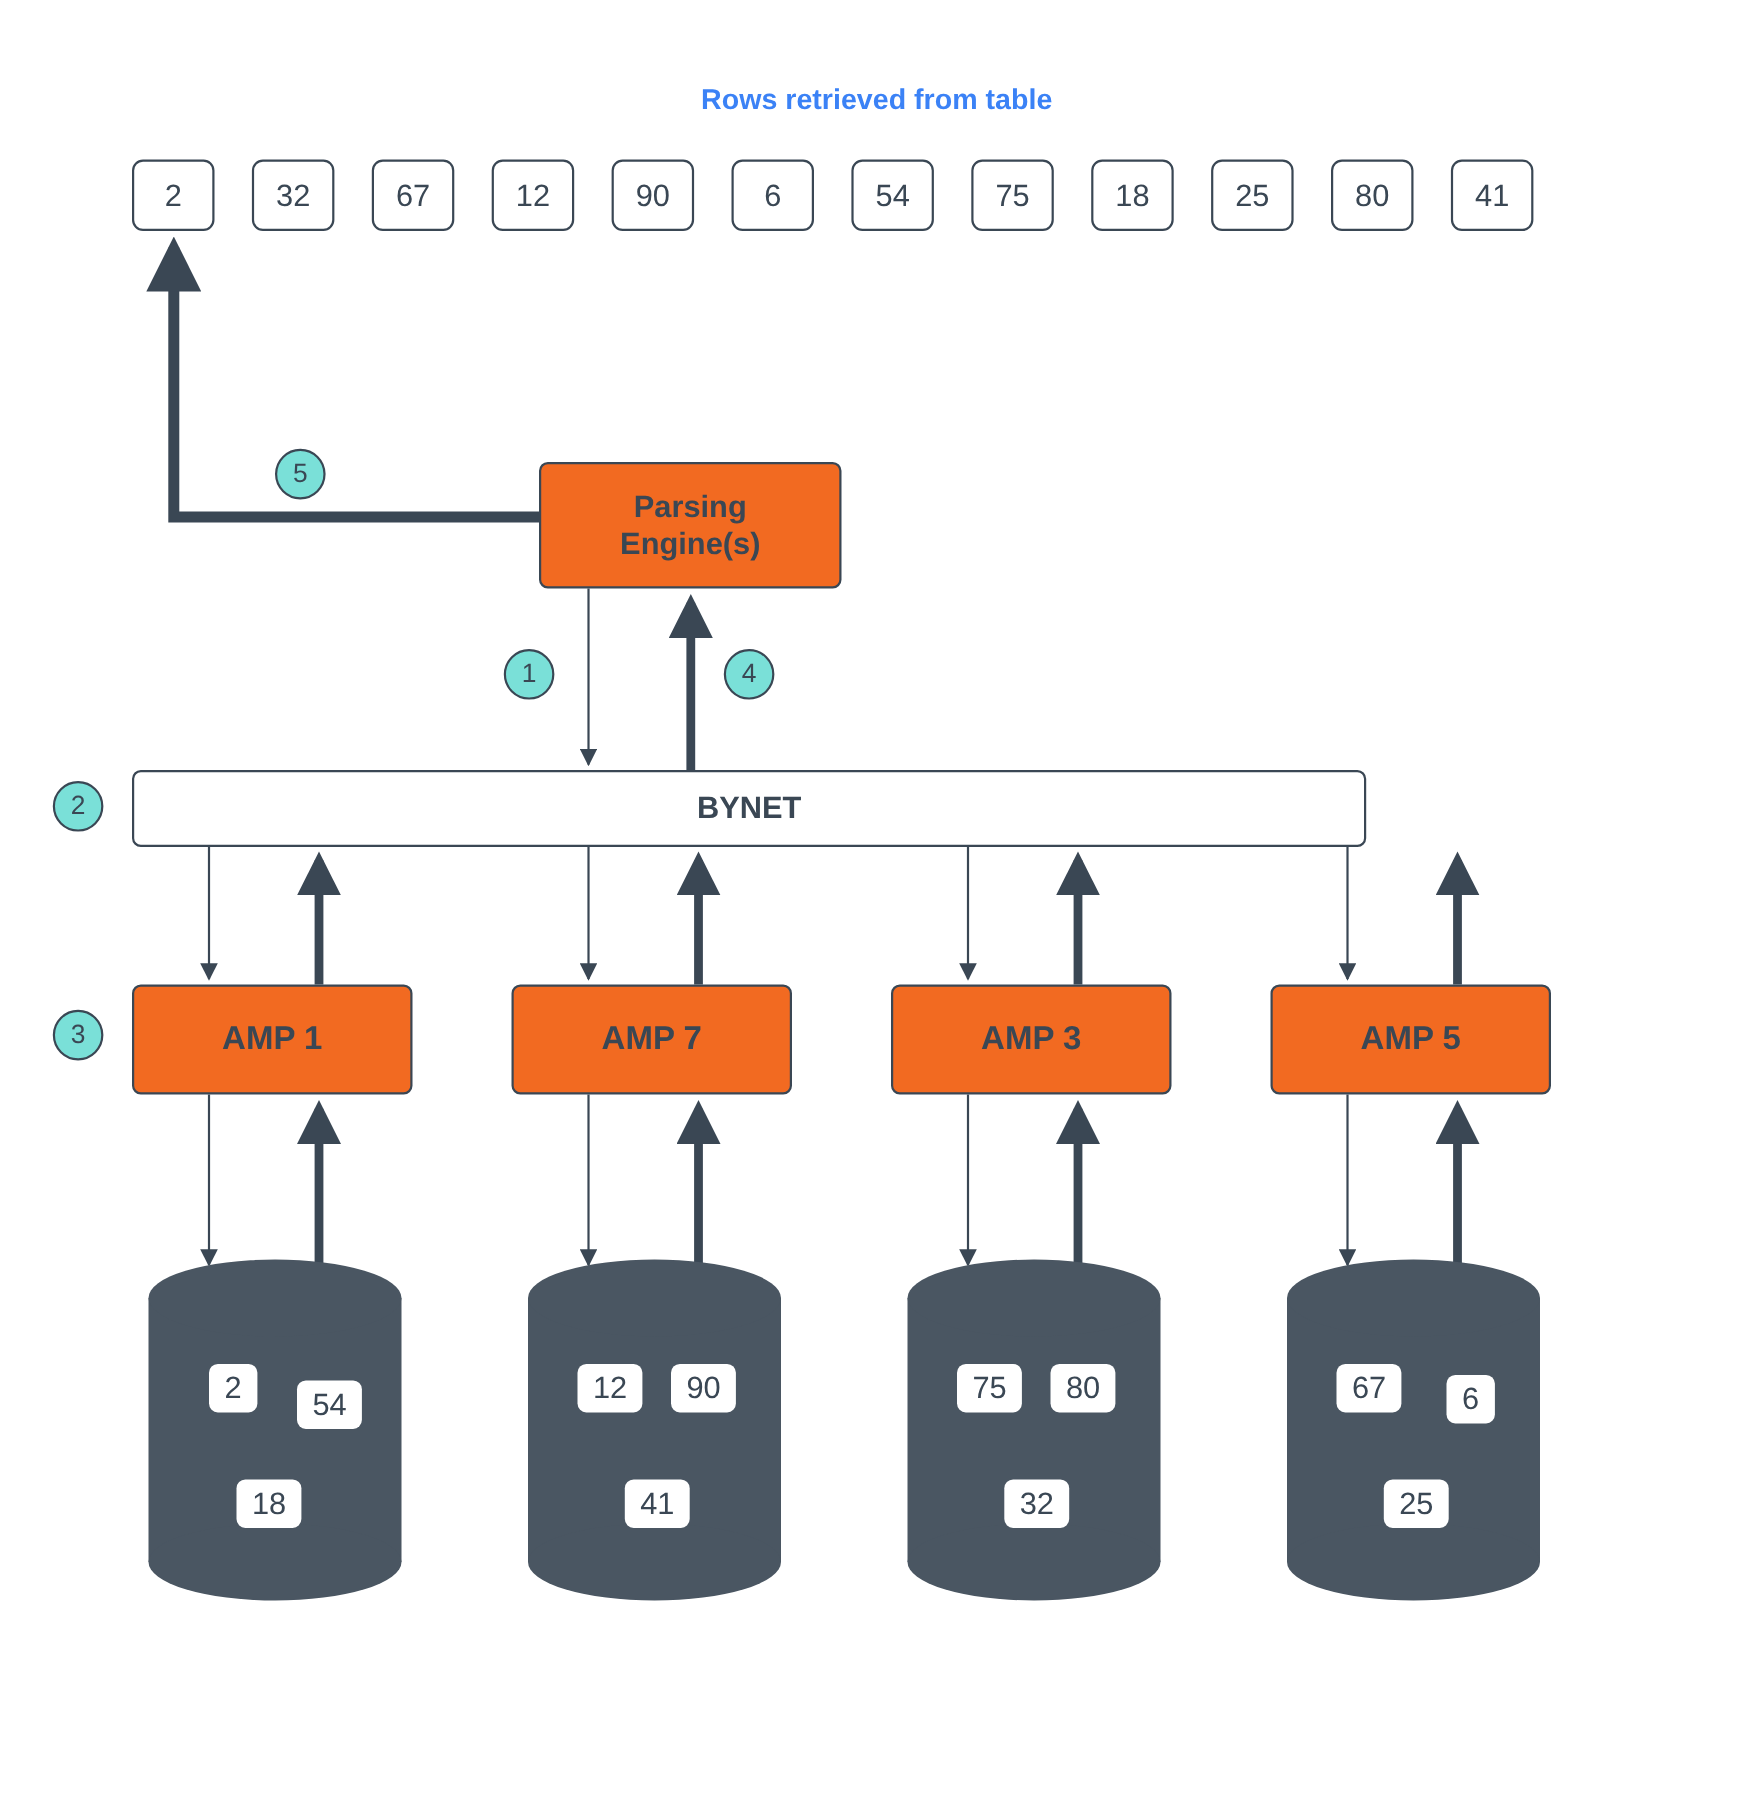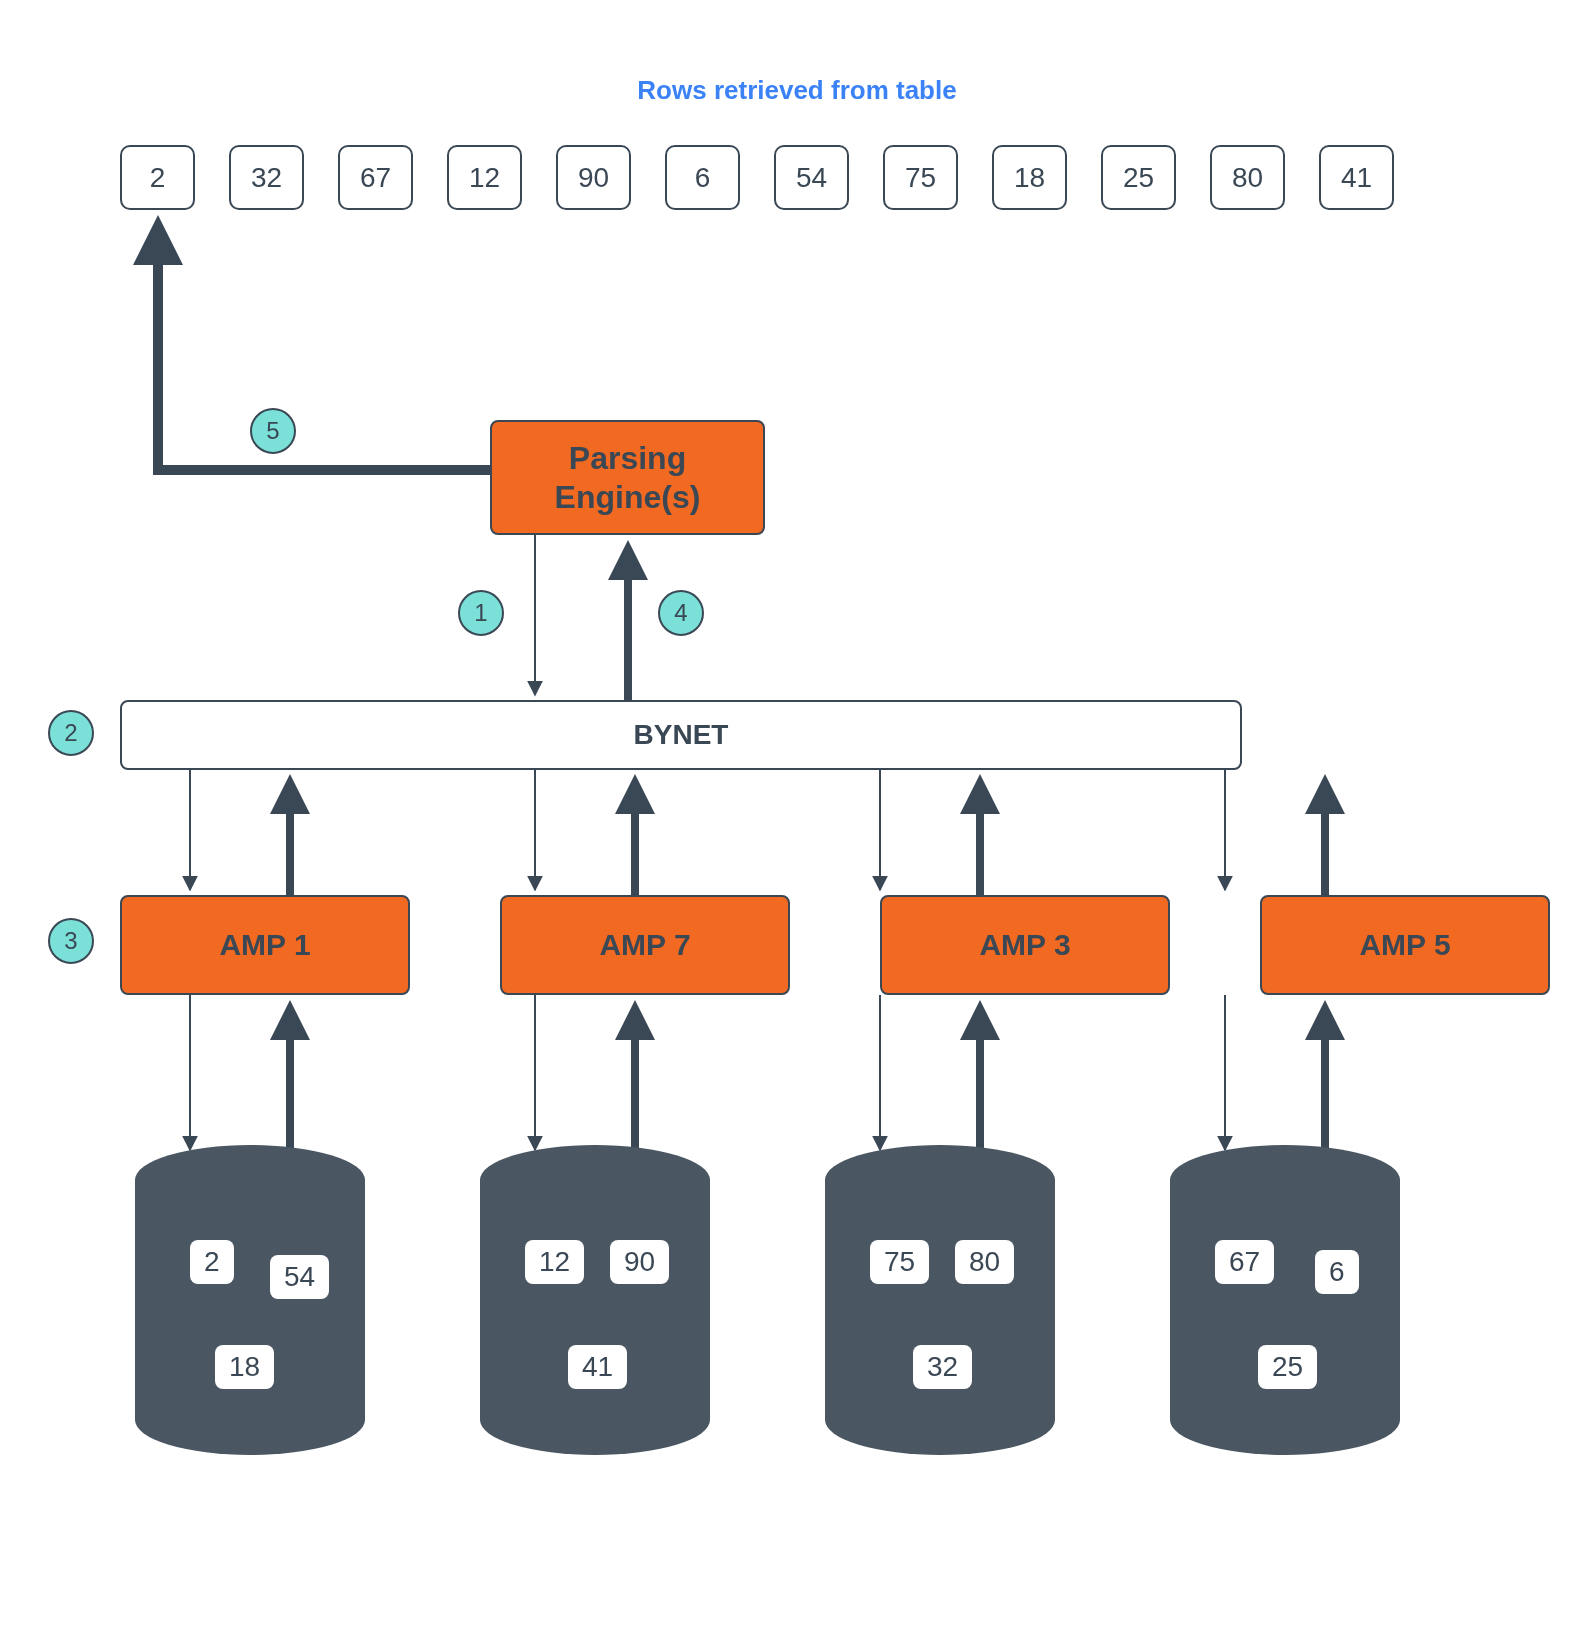--- a/index.html
+++ b/index.html
@@ -47,21 +47,21 @@
     left: 490px;
     width: 275px;
     height: 115px;
     background: #f26a21;
     border: 2px solid #3a4754;
     border-radius: 8px;
     display: flex;
     align-items: center;
     justify-content: center;
     text-align: center;
-    font-size: 32px;
+    font-size: 28px;
     font-weight: 700;
     color: #3a4754;
     line-height: 1.2;
   }
   .bynet {
     position: absolute;
     top: 700px;
     left: 120px;
     width: 1122px;
     height: 70px;
@@ -76,21 +76,21 @@
     color: #3a4754;
   }
   .amp-row {
     position: absolute;
     top: 895px;
     left: 120px;
     display: flex;
     gap: 90px;
   }
   .amp {
-    width: 290px;
+    width: 255px;
     height: 100px;
     background: #f26a21;
     border: 2px solid #3a4754;
     border-radius: 8px;
     display: flex;
     align-items: center;
     justify-content: center;
     font-size: 30px;
     font-weight: 700;
     color: #3a4754;

